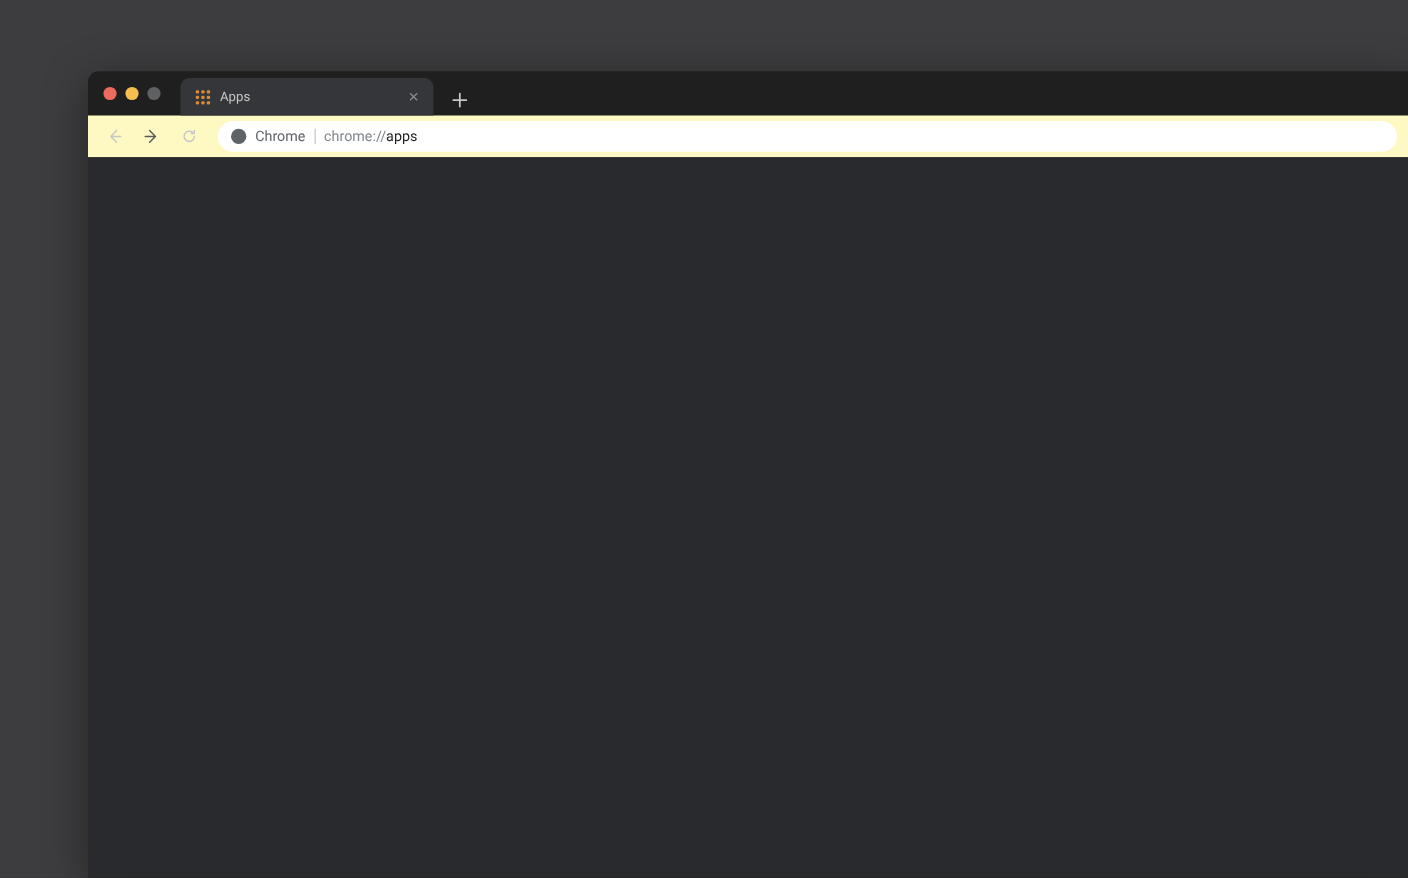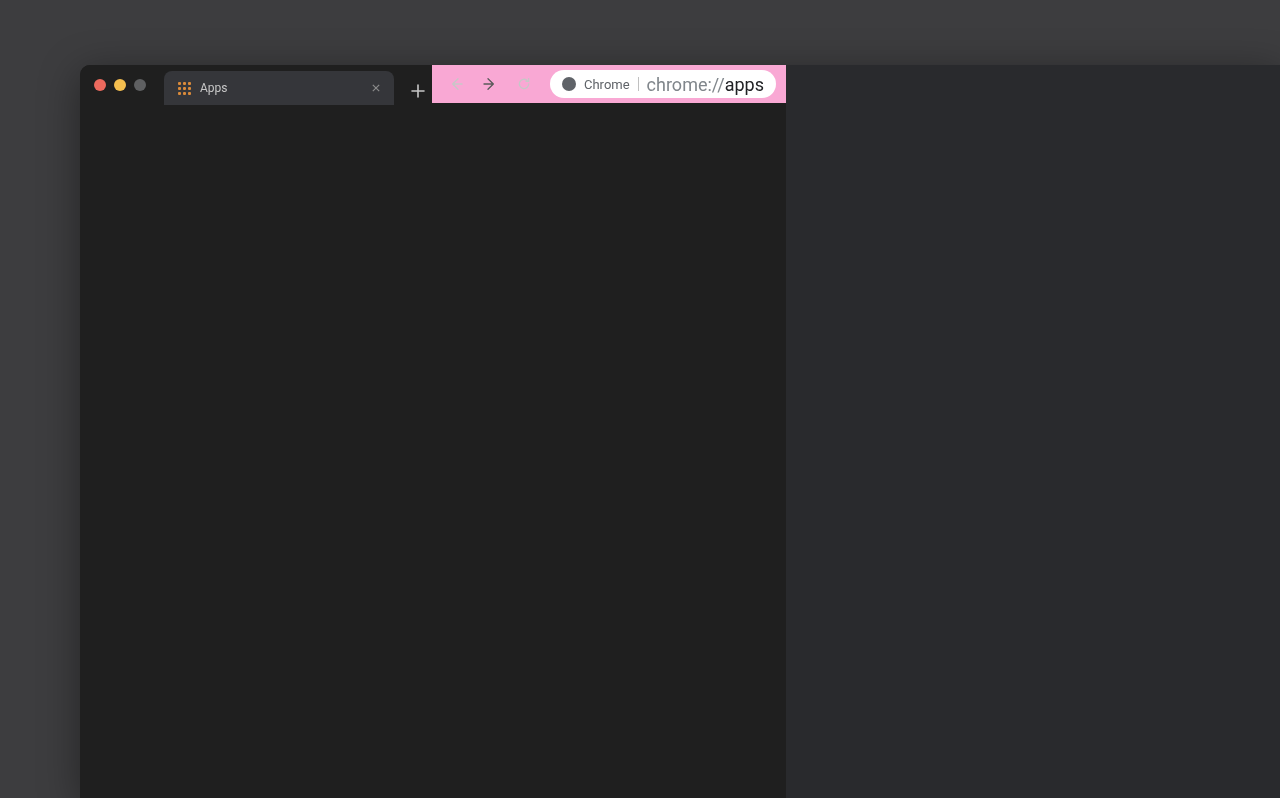--- a/index.html
+++ b/index.html
@@ -18,21 +18,21 @@
     .browser-window {
       position: absolute;
       left: 80px;
       top: 65px;
       right: 0;
       bottom: 0;
       background: #1f1f1f;
       border-radius: 10px 0 0 0;
       box-shadow: 0 8px 40px rgba(0,0,0,0.4);
       display: flex;
-      flex-direction: row;
+      flex-direction: column;
       overflow: hidden;
     }
     .tab-strip {
       height: 40px;
       background: #1f1f1f;
       display: flex;
       align-items: center;
       padding-left: 12px;
     }
     .traffic-lights {
@@ -114,21 +114,21 @@
       display: flex;
       align-items: center;
       justify-content: center;
       border-radius: 50%;
       color: #c7c7c7;
       cursor: pointer;
     }
     .new-tab-btn svg { width: 14px; height: 14px; }
     .toolbar {
       height: 38px;
-      background: #f9a8d4;
+      background: #fef9c3;
       display: flex;
       align-items: center;
       padding: 0 10px;
       gap: 6px;
     }
     .nav-btn {
       width: 28px;
       height: 28px;
       display: flex;
       align-items: center;
@@ -162,21 +162,21 @@
       color: #5f6368;
     }
     .omnibox-sep {
       width: 1px;
       height: 14px;
       background: #c0c0c0;
     }
     .omnibox-url {
       display: flex;
       align-items: baseline;
-      font-size: 18px;
+      font-size: 13px;
     }
     .url-dim { color: #80868b; }
     .url-strong { color: #202124; }
     .content-area {
       flex: 1;
       background: #292a2d;
     }
   </style>
 </head>
 <body>

